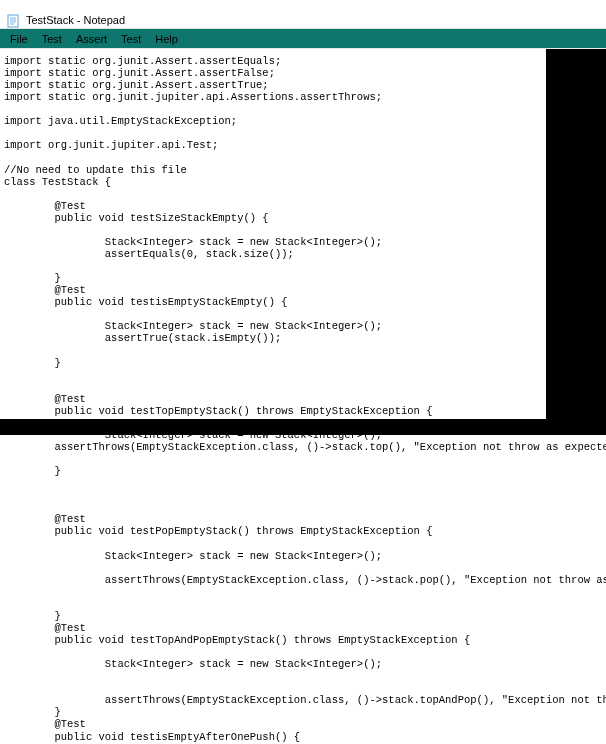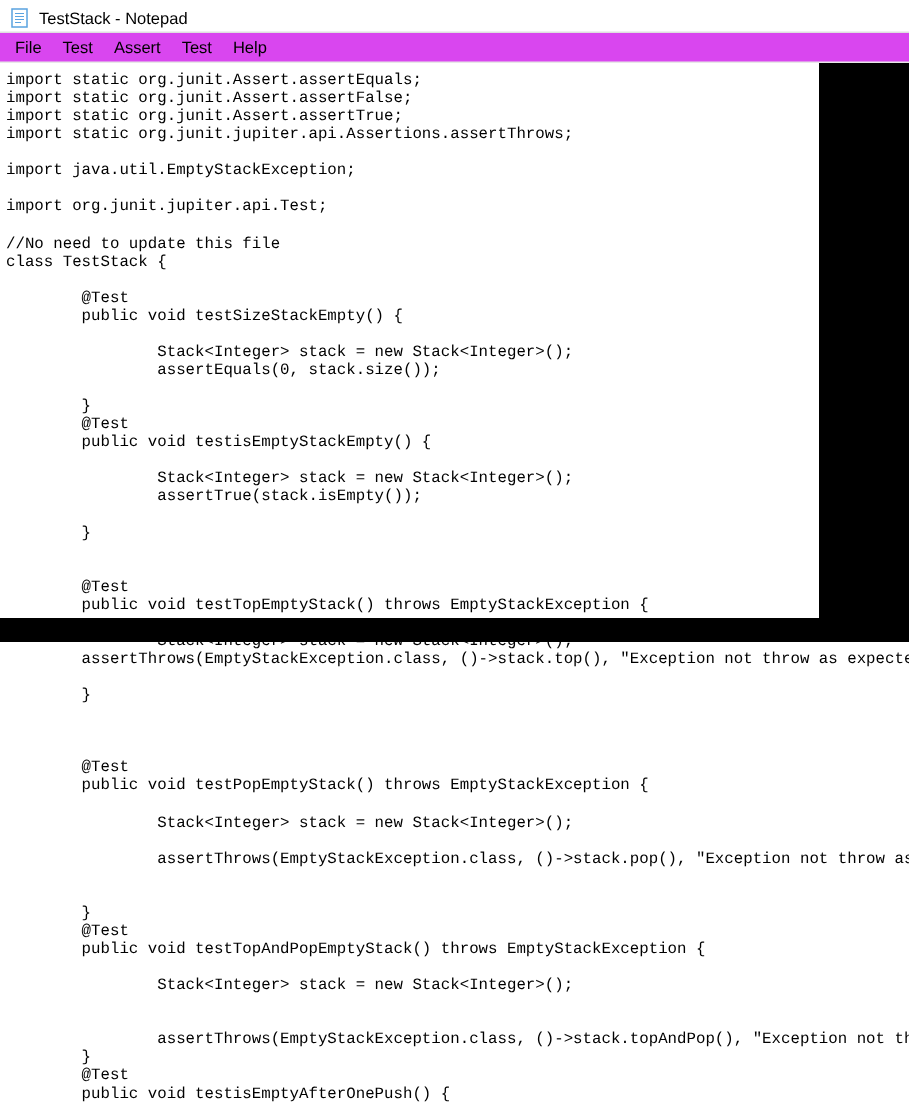--- a/index.html
+++ b/index.html
@@ -8,44 +8,44 @@
       box-sizing: border-box;
     }
     body {
       font-family: "Segoe UI", Tahoma, sans-serif;
       font-size: 11px;
       background: #fff;
       width: 606px;
     }
     .title-bar {
       display: flex;
-      align-items: flex-end;
+      align-items: flex-start;
       height: 22px;
-      padding: 2px 6px;
+      padding: 14px 6px;
       background: #fff;
       border-bottom: 1px solid #e0e0e0;
       gap: 6px;
     }
     .title-bar-icon {
       width: 14px;
       height: 14px;
       display: inline-flex;
       align-items: center;
       justify-content: center;
     }
     .title-text {
       font-size: 11px;
       color: #000;
     }
     .menu-bar {
       display: flex;
       align-items: center;
       height: 20px;
       padding: 0 4px;
-      background: #d946ef;
+      background: #0f766e;
       border-bottom: 1px solid #e8e8e8;
       gap: 2px;
     }
     .menu-item {
       font-size: 11px;
       color: #000;
       padding: 2px 6px;
       cursor: default;
     }
     .editor {

